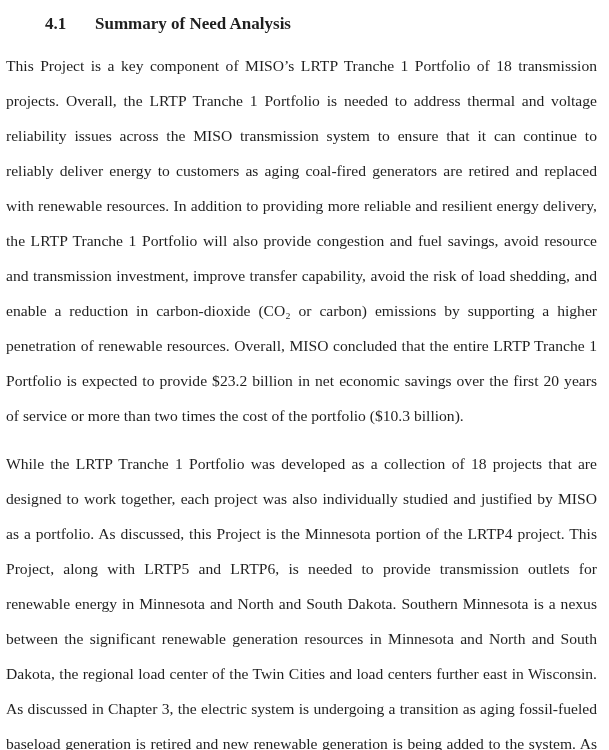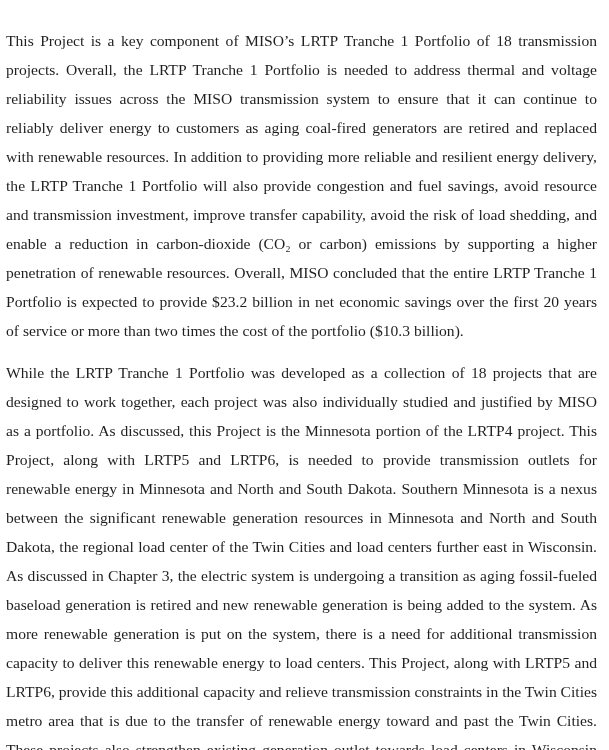--- a/index.html
+++ b/index.html
@@ -24,27 +24,30 @@
     margin: 2px 0 0 0;
     padding-left: 39px;
     white-space: nowrap;
   }
   .heading .hnum {
     display: inline-block;
     width: 50px;
   }
   .para {
     font-size: 15.6px;
-    line-height: 29px;
+    line-height: 35px;
     text-align: justify;
     margin: 14px 7px 0 0;
   }
   .para + .para {
     margin-top: 13px;
   }
 </style>
 </head>
 <body>
 
 <div class="page">
+  <h2 class="heading">
+    <span class="hnum">4.1</span><span class="htitle">Summary of Need Analysis</span>
+  </h2>
   <p class="para">This Project is a key component of MISO’s LRTP Tranche 1 Portfolio of 18 transmission projects. Overall, the LRTP Tranche 1 Portfolio is needed to address thermal and voltage reliability issues across the MISO transmission system to ensure that it can continue to reliably deliver energy to customers as aging coal-fired generators are retired and replaced with renewable resources. In addition to providing more reliable and resilient energy delivery, the LRTP Tranche 1 Portfolio will also provide congestion and fuel savings, avoid resource and transmission investment, improve transfer capability, avoid the risk of load shedding, and enable a reduction in carbon-dioxide (CO₂ or carbon) emissions by supporting a higher penetration of renewable resources. Overall, MISO concluded that the entire LRTP Tranche 1 Portfolio is expected to provide $23.2 billion in net economic savings over the first 20 years of service or more than two times the cost of the portfolio ($10.3 billion).</p>
   <p class="para">While the LRTP Tranche 1 Portfolio was developed as a collection of 18 projects that are designed to work together, each project was also individually studied and justified by MISO as a portfolio. As discussed, this Project is the Minnesota portion of the LRTP4 project. This Project, along with LRTP5 and LRTP6, is needed to provide transmission outlets for renewable energy in Minnesota and North and South Dakota. Southern Minnesota is a nexus between the significant renewable generation resources in Minnesota and North and South Dakota, the regional load center of the Twin Cities and load centers further east in Wisconsin. As discussed in Chapter 3, the electric system is undergoing a transition as aging fossil-fueled baseload generation is retired and new renewable generation is being added to the system. As more renewable generation is put on the system, there is a need for additional transmission capacity to deliver this renewable energy to load centers. This Project, along with LRTP5 and LRTP6, provide this additional capacity and relieve transmission constraints in the Twin Cities metro area that is due to the transfer of renewable energy toward and past the Twin Cities. These projects also strengthen existing generation outlet towards load centers in Wisconsin and areas to the south. Additionally, benefits include reduced congestion, reduced thermal loading, and improved transfer voltage stability.</p>
 </div>
 
 </body></html>

